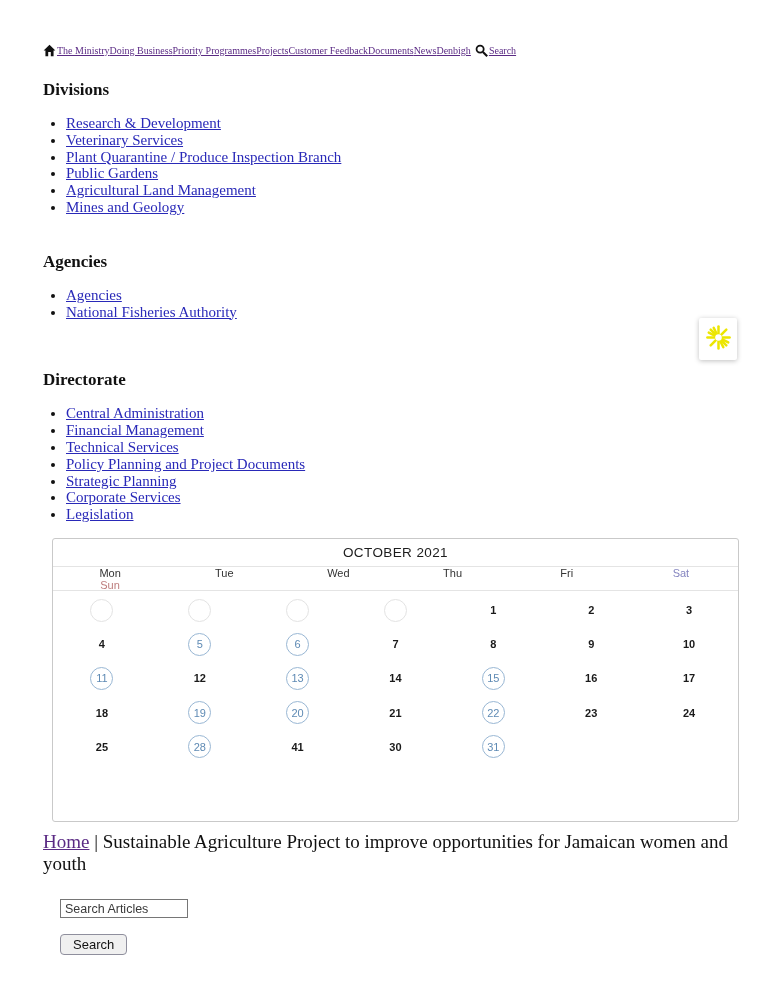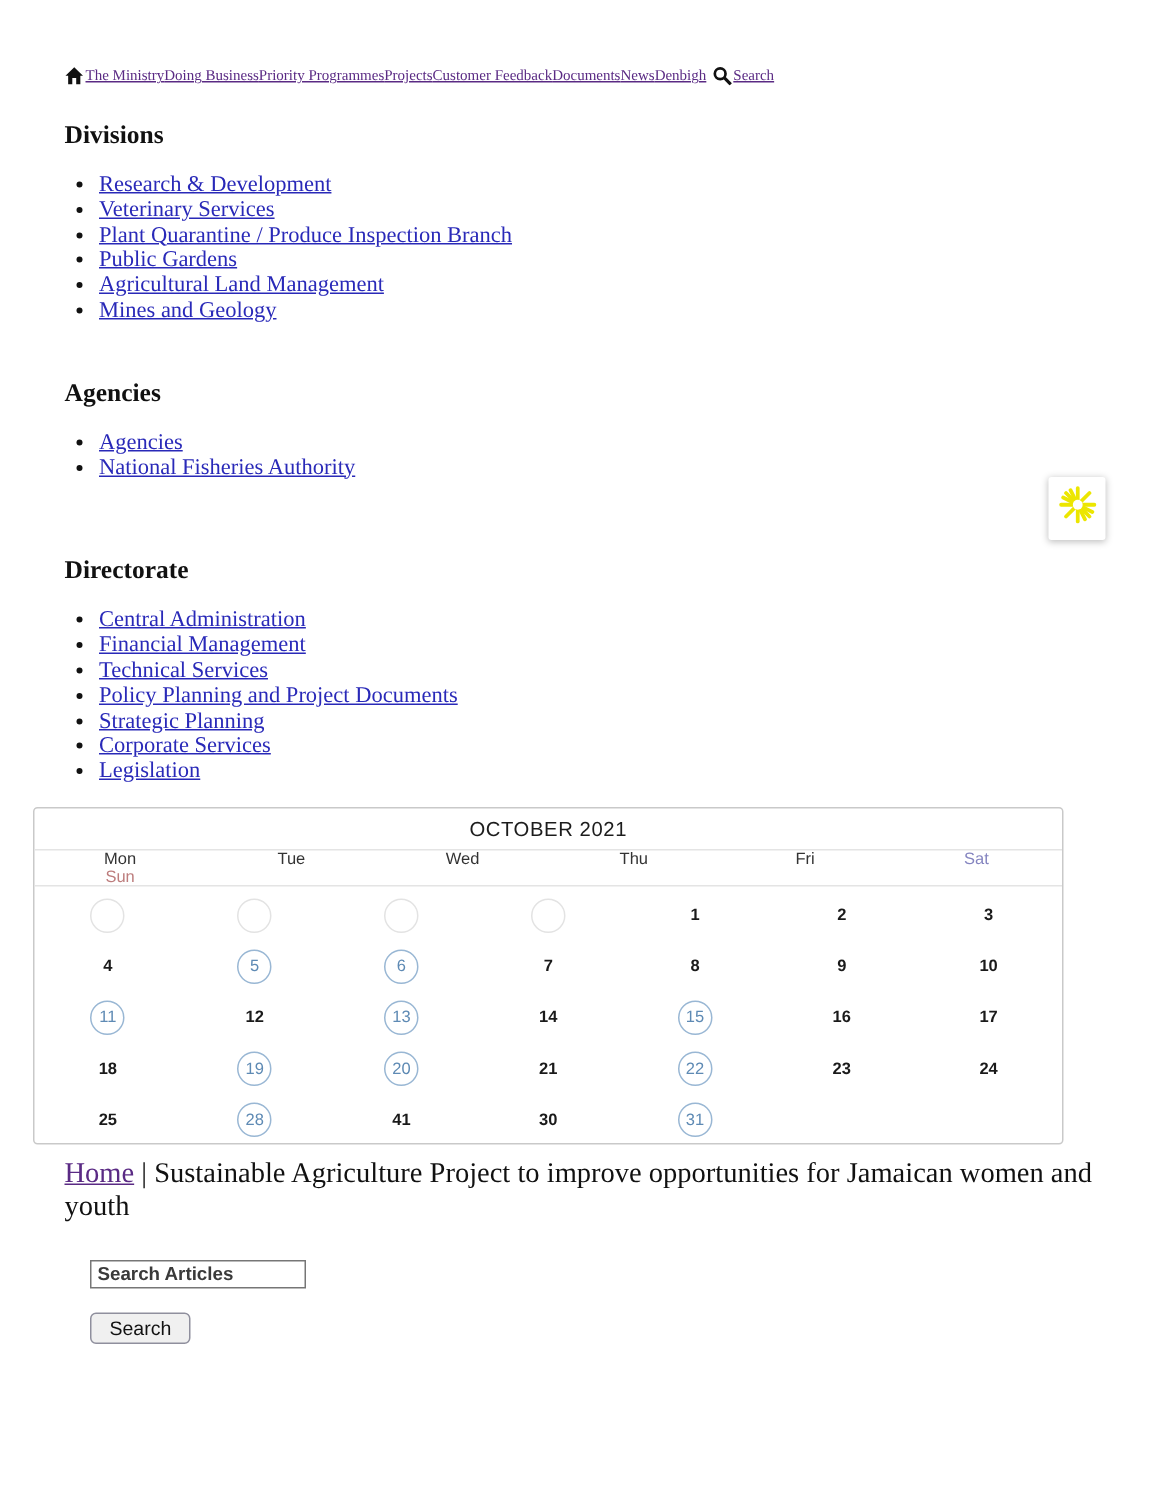--- a/index.html
+++ b/index.html
@@ -30,21 +30,21 @@
   
   .float-widget {
     position:absolute; top:318px; right:36px; width:38px; height:42px;
     background:#fff; border-radius:2px;
     box-shadow:0 1px 5px rgba(0,0,0,0.25);
     display:flex; align-items:center; justify-content:center;
   }
 
   
   .calendar {
-    margin:15px 0 0 22px; width:687px; height:225px;
+    margin:15px 0 0 52px; width:687px; height:284px;
     border:1px solid #c9c9c9; border-radius:3px; background:#fff;
     font-family:"Liberation Sans", sans-serif;
   }
   .cal-title {
     height:28px; display:flex; align-items:center; justify-content:center;
     font-size:13.5px; letter-spacing:0.4px; color:#1c1c1c;
     border-bottom:1px solid #e4e4e4;
   }
   .cal-head {
     height:24px; display:grid; grid-template-columns:repeat(6,1fr);
@@ -71,23 +71,22 @@
   .day.linked { border-color:var(--cal-ring,#99b7d4); color:var(--cal-num,#5e8ab4); font-weight:normal; cursor:pointer; }
 
   
   .bread { margin:9px 0 0 43px; font-size:19px; color:#111; }
   .bread a { color:var(--nav-link,#5a2a84); text-decoration:underline; }
 
   
   .article-search { margin:24px 0 0 60px; font-family:"Liberation Sans", sans-serif; }
   .search-input {
     font-family:"Liberation Sans", sans-serif; font-size:12.5px;
-    width:144px; height:19px; border:1px solid #767676; padding:1px 4px; color:#222;
+    width:128px; height:19px; border:1px solid #767676; padding:1px 4px; color:#222;
     border-radius:0;
-    font-weight:bold;
   }
   .search-input::placeholder { color:#3a3a3a; }
   .search-btn {
     margin-top:16px; display:block;
     font-family:"Liberation Sans", sans-serif; font-size:13px; color:#111;
     background:#f0f0f0; border:1px solid #8f8f9d; border-radius:4px;
     padding:2px 12px; cursor:pointer;
   }
 </style>
 </head>

